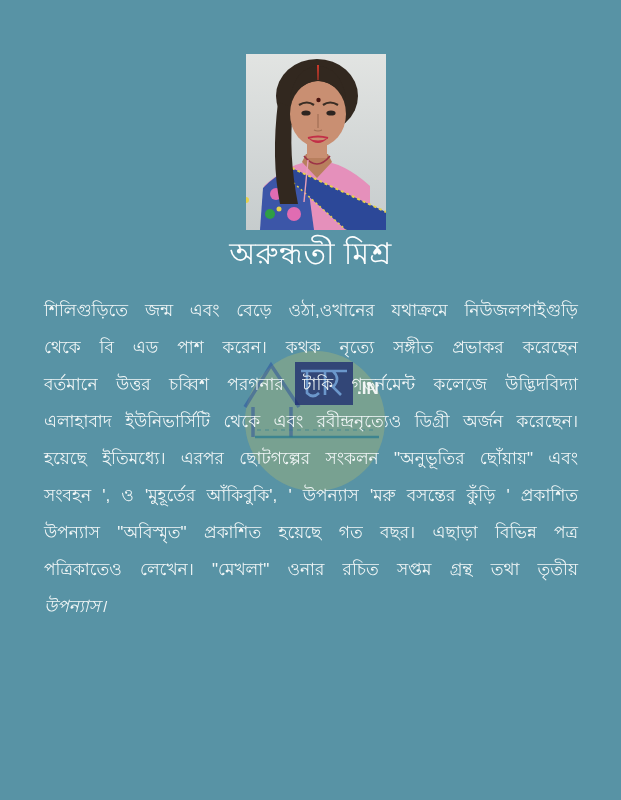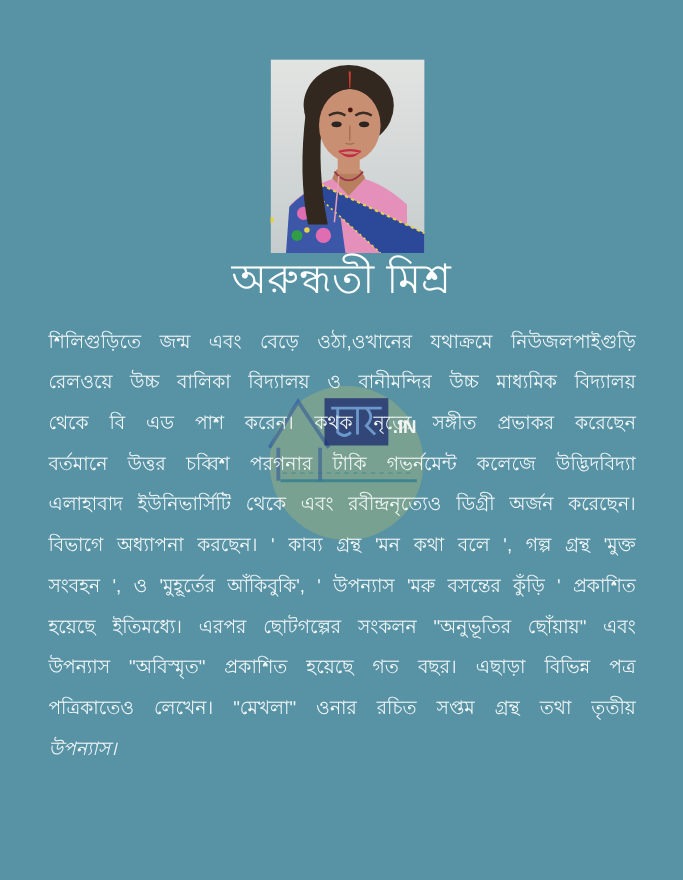--- a/index.html
+++ b/index.html
@@ -11,21 +11,21 @@
     font-family:"Liberation Sans", sans-serif;
   }
   .photo-frame{
     position:absolute;left:246px;top:54px;width:140px;height:176px;
     z-index:2;
   }
   .photo-frame svg{display:block;width:100%;height:100%;}
   .author-name{
     position:absolute;top:234px;left:0;width:100%;
     text-align:center;
-    font-size:37px;line-height:40px;
+    font-size:30px;line-height:40px;
     color:var(--name-color,#fdfefe);
     z-index:2;
     letter-spacing:0.5px;
   }
   .watermark{
     position:absolute;left:233px;top:341px;width:164px;height:154px;
     z-index:1;pointer-events:none;
   }
   .watermark svg{display:block;width:100%;height:100%;}
   .wm-in{
@@ -138,25 +138,23 @@
 
       <text x="124" y="53" class="wm-in">.IN</text>
 
       <path d="M24,89 L144,89" stroke="var(--watermark-line,#2a7b8f)" stroke-width="2" stroke-dasharray="4 4" opacity="0.3"></path>
       <path d="M22,96 L146,96" stroke="var(--watermark-line,#2a7b8f)" stroke-width="2.6" opacity="0.75"></path>
     </svg>
   </div>
 
   <div class="bio">
       <div class="bio-line">শিলিগুড়িতে  জন্ম এবং বেড়ে ওঠা,ওখানের  যথাক্রমে  নিউজলপাইগুড়ি</div>
-      <div class="bio-line">রেলওয়ে উচ্চ বালিকা বিদ্যালয় ও বানীমন্দির  উচ্চ মাধ্যমিক বিদ্যালয়</div>
       <div class="bio-line">থেকে বি এড পাশ  করেন।  কথক নৃত্যে সঙ্গীত প্রভাকর করেছেন</div>
       <div class="bio-line">বর্তমানে উত্তর চব্বিশ পরগনার  টাকি গভর্নমেন্ট কলেজে উদ্ভিদবিদ্যা</div>
       <div class="bio-line">এলাহাবাদ ইউনিভার্সিটি থেকে এবং রবীন্দ্রনৃত্যেও ডিগ্রী অর্জন করেছেন।</div>
-      <div class="bio-line">বিভাগে অধ্যাপনা করছেন। ' কাব্য গ্রন্থ 'মন কথা বলে ',  গল্প গ্রন্থ 'মুক্ত</div>
+      <div class="bio-line">হয়েছে ইতিমধ্যে। এরপর ছোটগল্পের সংকলন "অনুভূতির ছোঁয়ায়" এবং</div>
       <div class="bio-line">সংবহন ',  ও 'মুহূর্তের আঁকিবুকি', '  উপন্যাস 'মরু বসন্তের কুঁড়ি ' প্রকাশিত</div>
-      <div class="bio-line">হয়েছে ইতিমধ্যে। এরপর ছোটগল্পের সংকলন "অনুভূতির ছোঁয়ায়" এবং</div>
       <div class="bio-line">উপন্যাস "অবিস্মৃত" প্রকাশিত হয়েছে গত বছর। এছাড়া বিভিন্ন  পত্র</div>
       <div class="bio-line">পত্রিকাতেও লেখেন। "মেখলা" ওনার  রচিত সপ্তম গ্রন্থ তথা  তৃতীয়</div>
       <div class="bio-line">উপন্যাস।</div>
     </div>
 
 </div>
 
 </body></html>

